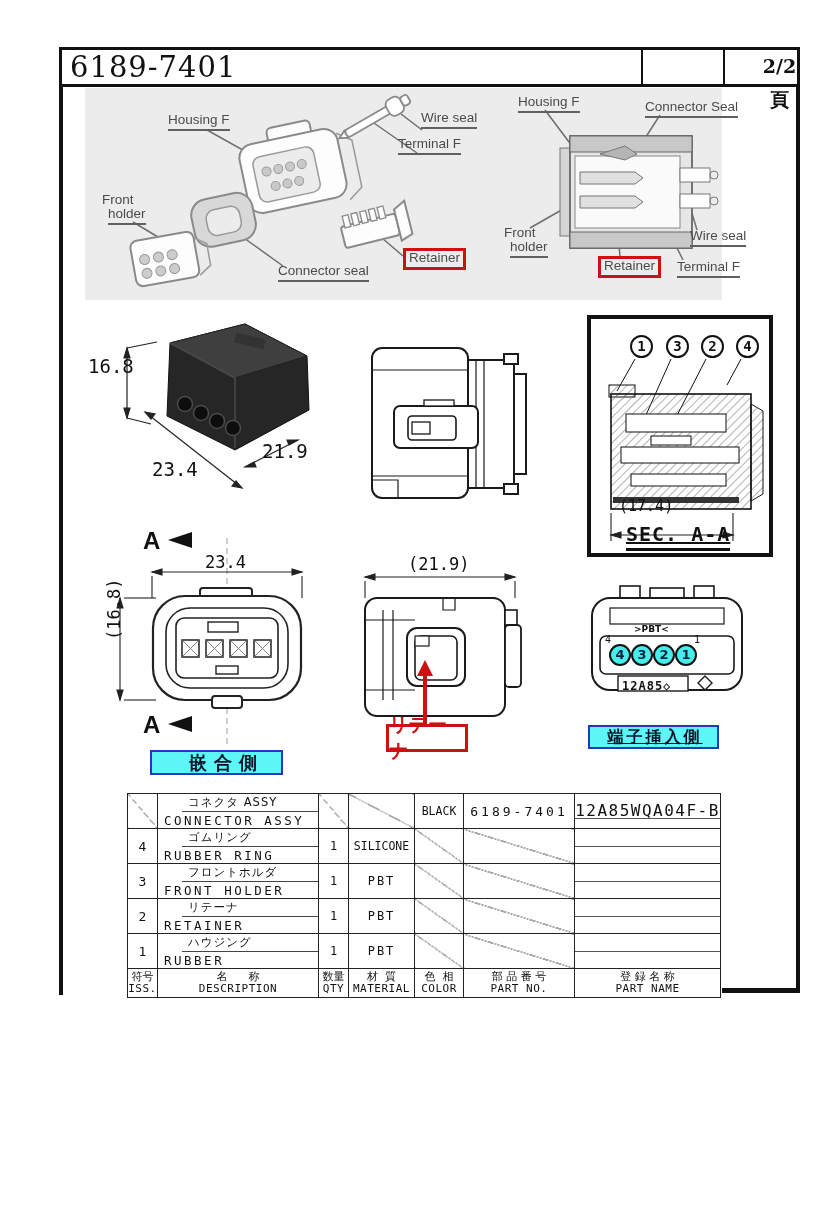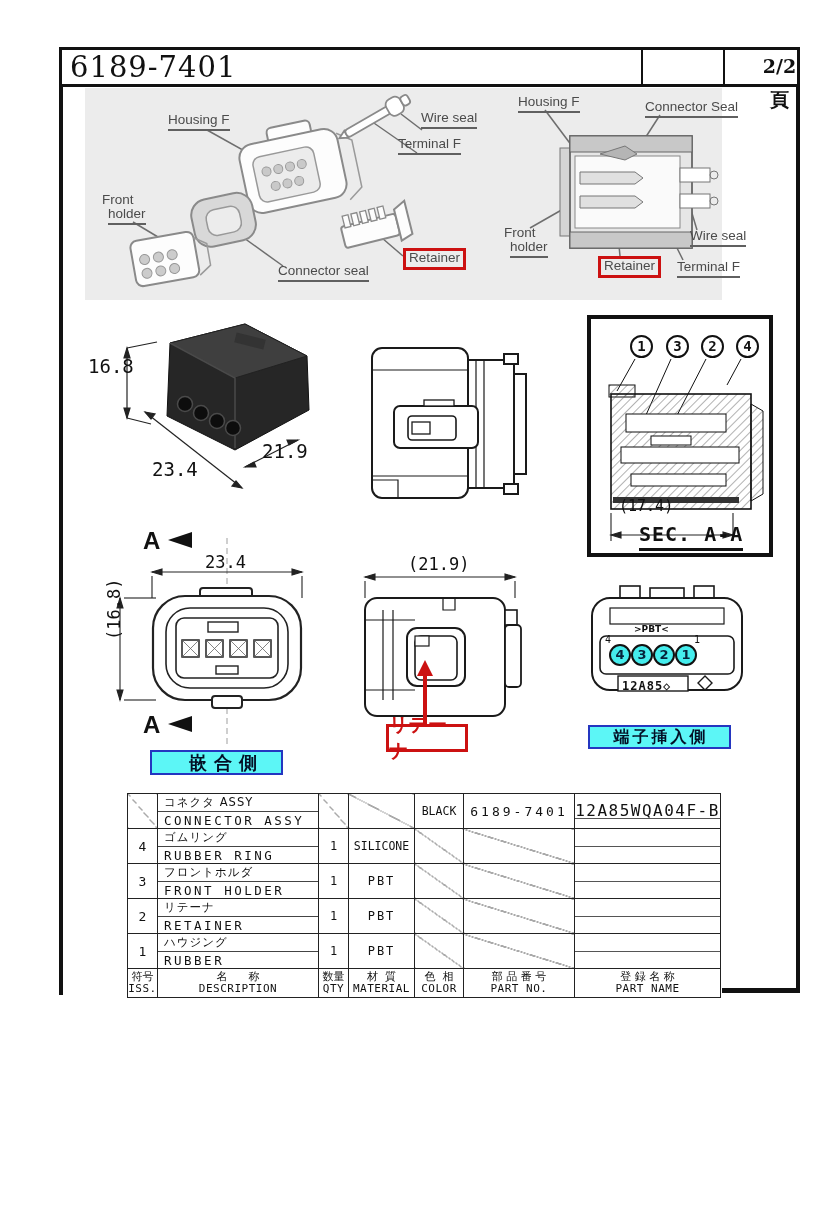--- a/index.html
+++ b/index.html
@@ -47,21 +47,21 @@
        border:2px solid #111;box-sizing:border-box;text-align:center;font-weight:bold;
        font-size:13px;line-height:18px;font-family:"DejaVu Sans",sans-serif;color:#06233a;}
   .mono-sm{font-family:"DejaVu Sans Mono",monospace;}
   
   .ptable{left:127px;top:793px;border-collapse:collapse;table-layout:fixed;
           font-family:"DejaVu Sans Mono",monospace;}
   .ptable td{border:1.5px solid #222;padding:0;vertical-align:middle;overflow:hidden;}
   .ptable .ctr{text-align:center;}
   .desc2{display:flex;flex-direction:column;height:100%;}
   .desc2 .jp{height:16px;font-size:11.5px;letter-spacing:1px;padding:1px 0 0 6px;
-             font-family:"DejaVu Sans",sans-serif;border-bottom:1px solid #444;}
+             font-family:"DejaVu Sans",sans-serif;border-bottom:1px solid #444;margin-left:24px;}
   .desc2 .en{height:15px;font-size:12.5px;letter-spacing:2.5px;padding:1px 0 0 6px;}
   .diag{background:linear-gradient(to right top,transparent 49.5%,#555 49.5%,#555 50.6%,transparent 50.6%);}
   .half2{display:flex;flex-direction:column;height:100%;}
   .half2 .h{flex:1;}
   .half2 .h.first{border-bottom:1px solid #555;}
   .hdrcell{text-align:center;line-height:1.1;}
   .hdrcell .jp{font-size:11px;font-family:"DejaVu Sans",sans-serif;white-space:pre;}
   .hdrcell .en{font-size:11px;letter-spacing:0.5px;}
 </style>
 </head>
@@ -269,21 +269,21 @@
         <line x1="20" y1="216" x2="142" y2="216"></line>
         <polygon points="20,216 30,213 30,219"></polygon>
           <polygon points="142,216 132,213 132,219"></polygon>
       </g>
     </svg>
     <div class="balloon" style="left:39px;top:16px;">1</div>
     <div class="balloon" style="left:75px;top:16px;">3</div>
     <div class="balloon" style="left:110px;top:16px;">2</div>
     <div class="balloon" style="left:145px;top:16px;">4</div>
     <div class="abs dim" style="left:28px;top:178px;font-size:15px;">(17.4)</div>
-    <div class="sectitle" style="left:48px;top:203px;">SEC. A-A</div>
+    <div class="sectitle" style="left:35px;top:203px;text-decoration:underline;">SEC. A-A</div>
   </div>
 
   <svg class="abs" style="left:100px;top:528px;" width="215" height="250">
     <line x1="127" y1="10" x2="127" y2="218" stroke="#b0b0b0" stroke-width="1.2" stroke-dasharray="6,4"></line>
     <polygon points="68,12 92,4 92,20" fill="#111"></polygon>
     <polygon points="68,196 92,188 92,204" fill="#111"></polygon>
 
     <g stroke="#222" stroke-width="1.1" fill="#222">
       <line x1="52" y1="44" x2="202" y2="44"></line>
       <polygon points="52,44 62,41 62,47"></polygon>
@@ -367,21 +367,21 @@
     </g>
   </svg>
   <div class="abs mono-sm" style="left:605px;top:634px;font-size:10px;">4</div>
   <div class="abs mono-sm" style="left:694px;top:634px;font-size:10px;">1</div>
   <div class="abs" style="left:634px;top:624px;font-size:9px;font-weight:bold;font-family:'DejaVu Sans',sans-serif;">&gt;PBT&lt;</div>
   <div class="cav abs" style="left:609px;top:644px;">4</div>
   <div class="cav abs" style="left:631px;top:644px;">3</div>
   <div class="cav abs" style="left:653px;top:644px;">2</div>
   <div class="cav abs" style="left:675px;top:644px;">1</div>
   <div class="abs mono-sm" style="left:622px;top:679px;font-size:12px;font-weight:bold;letter-spacing:1px;">12A85◇</div>
-  <div class="abs cy" style="left:588px;top:725px;width:143px;height:24px;font-size:16px;letter-spacing:3px;padding-left:3px;">端子挿入側</div>
+  <div class="abs cy" style="left:588px;top:725px;width:131px;height:24px;font-size:16px;letter-spacing:3px;padding-left:3px;text-decoration:underline;">端子挿入側</div>
 
   <table class="abs ptable">
     <colgroup>
       <col style="width:30px">
         <col style="width:161px">
         <col style="width:30px">
       <col style="width:66px">
         <col style="width:49px">
         <col style="width:111px">
         <col style="width:146px">

